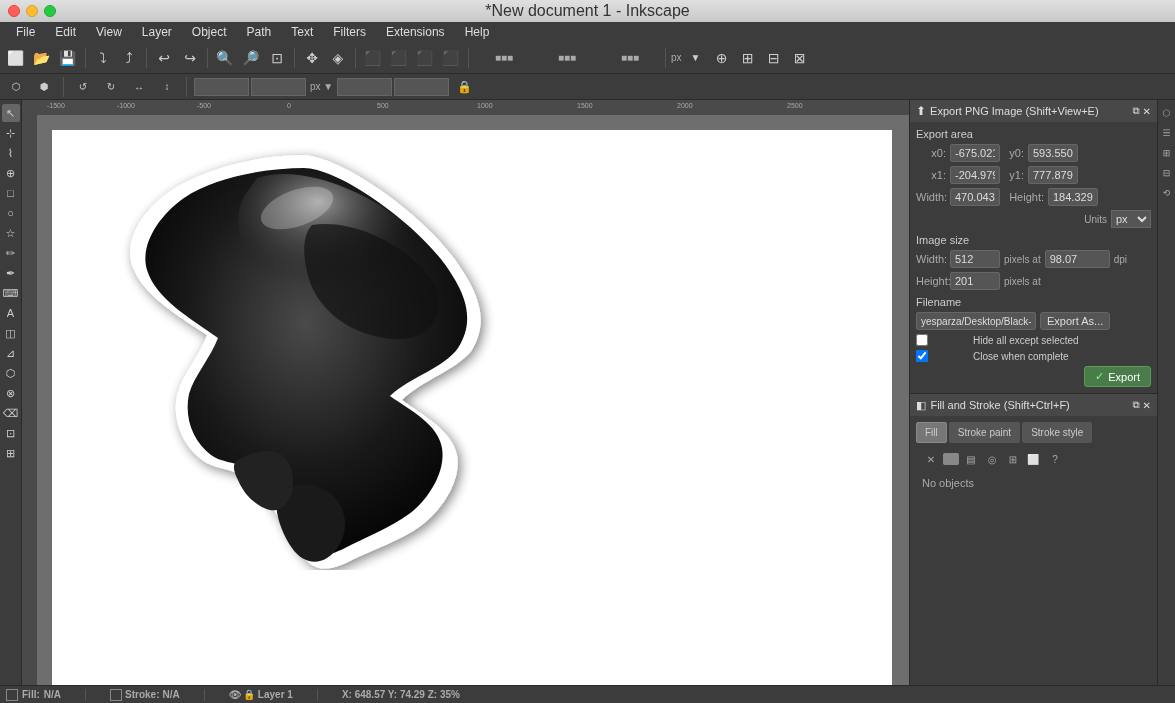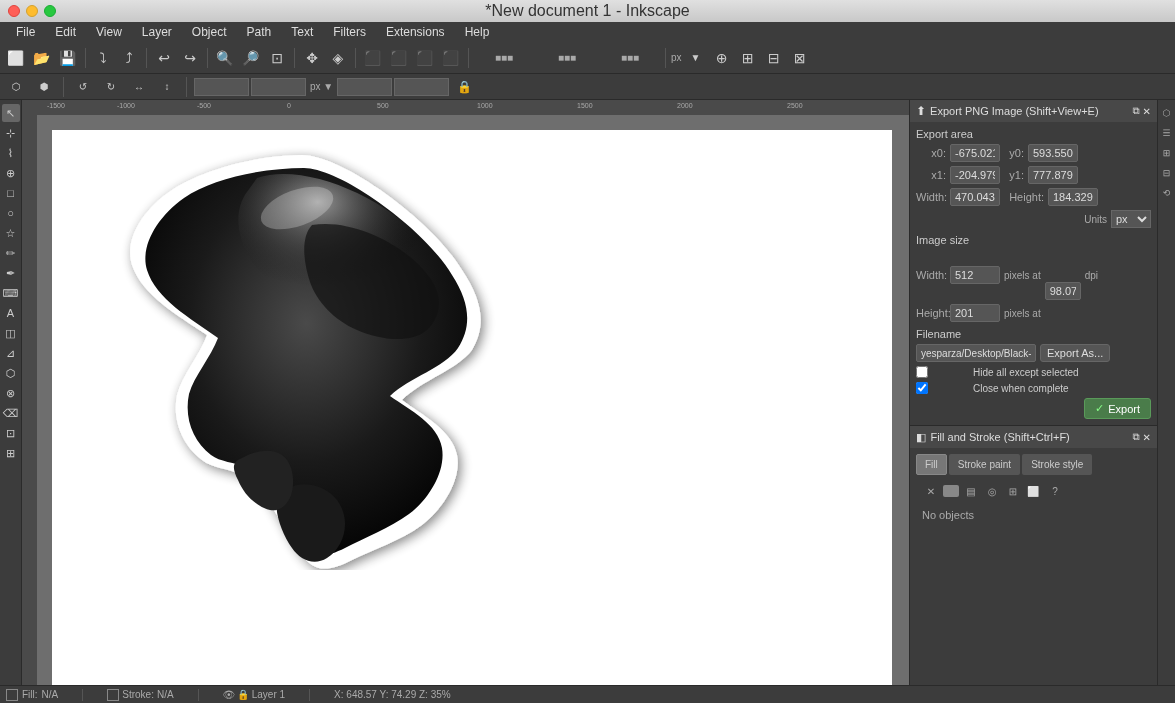--- a/index.html
+++ b/index.html
@@ -332,21 +332,21 @@
       height: 18px;
       background: #3c3c3c;
       border-top: 1px solid #2a2a2a;
       display: flex;
       align-items: center;
       padding: 0 6px;
       font-size: 10px;
       color: #aaa;
       gap: 24px;
       position: absolute;
-      bottom: 0; left: 0; right: 0;
+      bottom: 0; left: 0; right: 0; font-weight: bold;
     }
 
     
     #right-tools {
       width: 18px;
       background: #3c3c3c;
       border-left: 1px solid #2a2a2a;
       display: flex;
       flex-direction: column;
       align-items: center;
@@ -359,29 +359,28 @@
       display: flex;
       align-items: center;
       gap: 4px;
     }
     .fill-swatch {
       width: 12px; height: 12px;
       border: 1px solid #888;
     }
 
     .dpi-input {
-      width: 36px;
+      width: 65px;
       height: 18px;
       background: #555;
       border: 1px solid #666;
       color: #ddd;
       font-size: 11px;
       padding: 0 4px;
       border-radius: 2px;
-      margin-top: 32px;
     }
 
     .fill-tab-btn {
       padding: 4px 8px;
       background: #555;
       color: #ccc;
       font-size: 10px;
       border-radius: 2px;
       cursor: pointer;
       border: 1px solid transparent;

